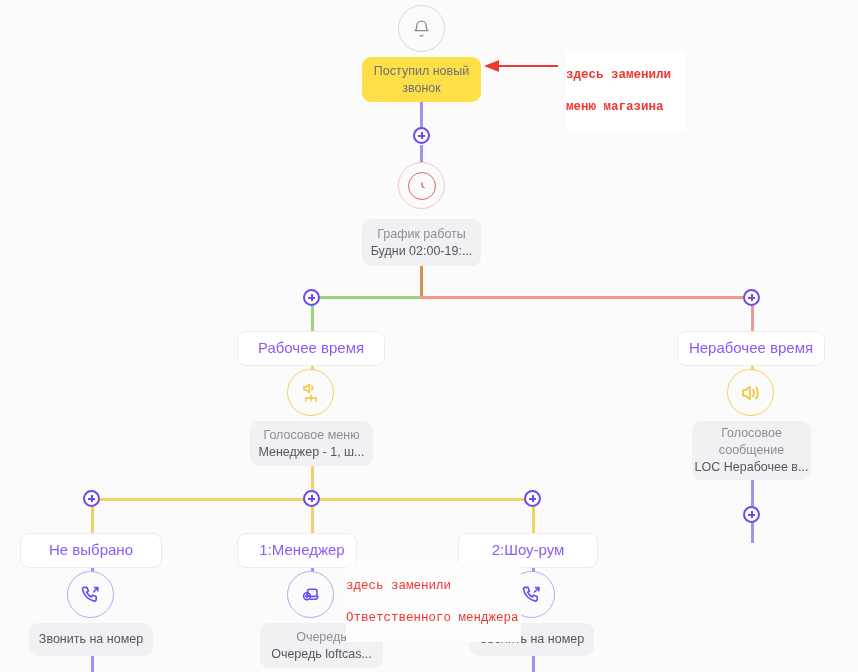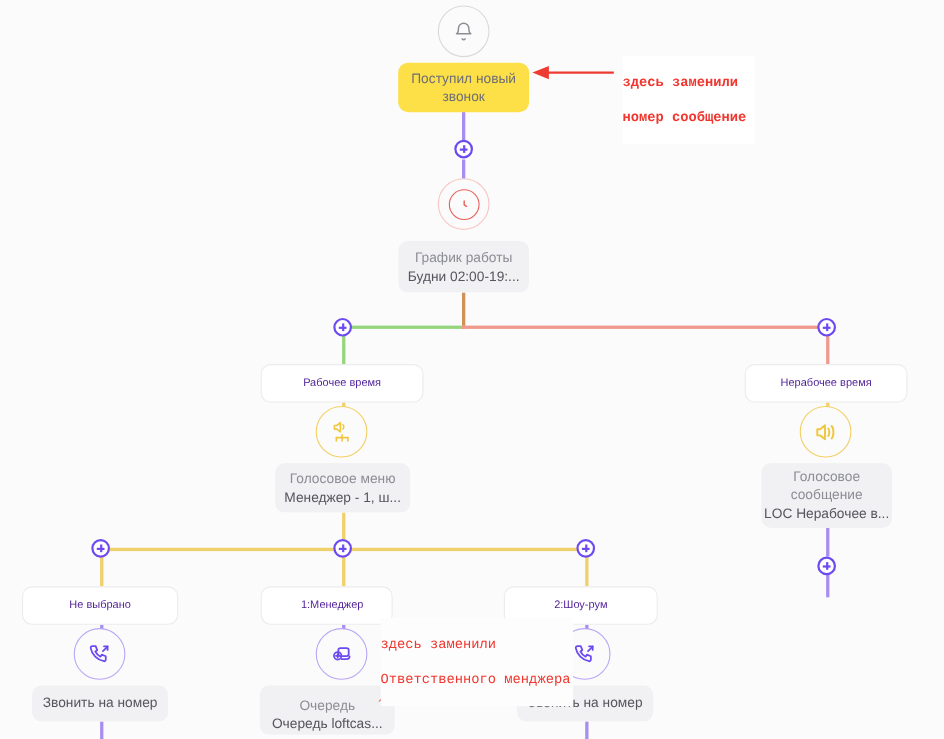--- a/index.html
+++ b/index.html
@@ -45,21 +45,21 @@
 
   
   .card{
     position:absolute;box-sizing:border-box;border-radius:9px;
     display:flex;flex-direction:column;align-items:center;justify-content:center;
     text-align:center;line-height:1.35;
   }
   .card.cond{
     background:#ffffff;border:1px solid #ececed;
   }
-  .card.cond .t{font-size:10px;color:#4c1d95;}
+  .card.cond .t{font-size:15px;color:#8b5cf6;}
   .card.act{
     background:#f1f1f3;border:1px solid transparent;
   }
   .card.act .t{font-size:12.5px;color:#8d8d96;}
   .card.act .v{font-size:12.5px;color:#55555e;}
   .card.start{background:#fde047;}
   .card.start .t{font-size:12.5px;color:#6e6e77;}
 
   
   .anno{
@@ -214,21 +214,21 @@
     <span>
       <svg width="24" height="24" viewBox="0 0 24 24" fill="none" stroke="#6d4af0" stroke-width="1.6" stroke-linecap="round" stroke-linejoin="round">
         <rect x="8.6" y="6.2" width="9.4" height="7.2" rx="1.8"></rect>
         <path d="M11.4 16.2h4.8a2.6 2.6 0 0 0 2.6-2.6"></path>
         <circle cx="8" cy="13.2" r="3.4"></circle>
         <path d="M8 11.6v3.2"></path>
         <path d="M6.4 13.2h3.2"></path>
       </svg>
     </span>
   </div>
-  <div class="card act" style="left:236px;top:623px;width:123px;height:45px;justify-content:flex-end;">
+  <div class="card act" style="left:260px;top:623px;width:123px;height:45px;">
     <div class="t">Очередь</div>
     <div class="v">Очередь loftcas...</div>
   </div>
 
   <div class="iconc purple" style="left:508px;top:571px;width:47px;height:47px;">
     <span>
       <svg width="23" height="23" viewBox="0 0 24 24" fill="none" stroke="#6d4af0" stroke-width="1.7" stroke-linecap="round" stroke-linejoin="round">
         <path d="M5.2 4.6h3.1l1.5 3.8L7.9 9.6a11 11 0 0 0 5 5l1.2-1.9 3.8 1.5v3.1a1.6 1.6 0 0 1-1.8 1.6A15.6 15.6 0 0 1 3.6 6.4a1.6 1.6 0 0 1 1.6-1.8z"></path>
         <path d="M15.2 9.4l4.4-4.4"></path>
         <path d="M16.2 4.8h3.4v3.4"></path>
@@ -238,21 +238,21 @@
   <div class="card act" style="left:470px;top:623px;width:124px;height:33px;">
     <div class="v">Звонить на номер</div>
   </div>
 
   <svg style="position:absolute;left:484px;top:58px;width:75px;height:16px;">
     <line x1="74" y1="8" x2="14" y2="8" stroke="#ee3b31" stroke-width="2.2"></line>
     <polygon points="0,8 15,2 15,14" fill="#ee3b31"></polygon>
   </svg>
   <div class="anno bold" style="left:566px;top:51px;width:120px;">
     <div>здесь заменили</div>
-    <div>номер сообщение</div>
+    <div>меню магазина</div>
   </div>
 
   <svg style="position:absolute;left:336px;top:588px;width:62px;height:52px;">
     <line x1="58" y1="2" x2="16" y2="42" stroke="#ee3b31" stroke-width="2.2"></line>
     <polygon points="8,50 22,33 26,44" fill="#ee3b31"></polygon>
   </svg>
   <div class="anno reg" style="left:346px;top:562px;width:175px;">
     <div>здесь заменили</div>
     <div>Ответственного менджера</div>
   </div>

